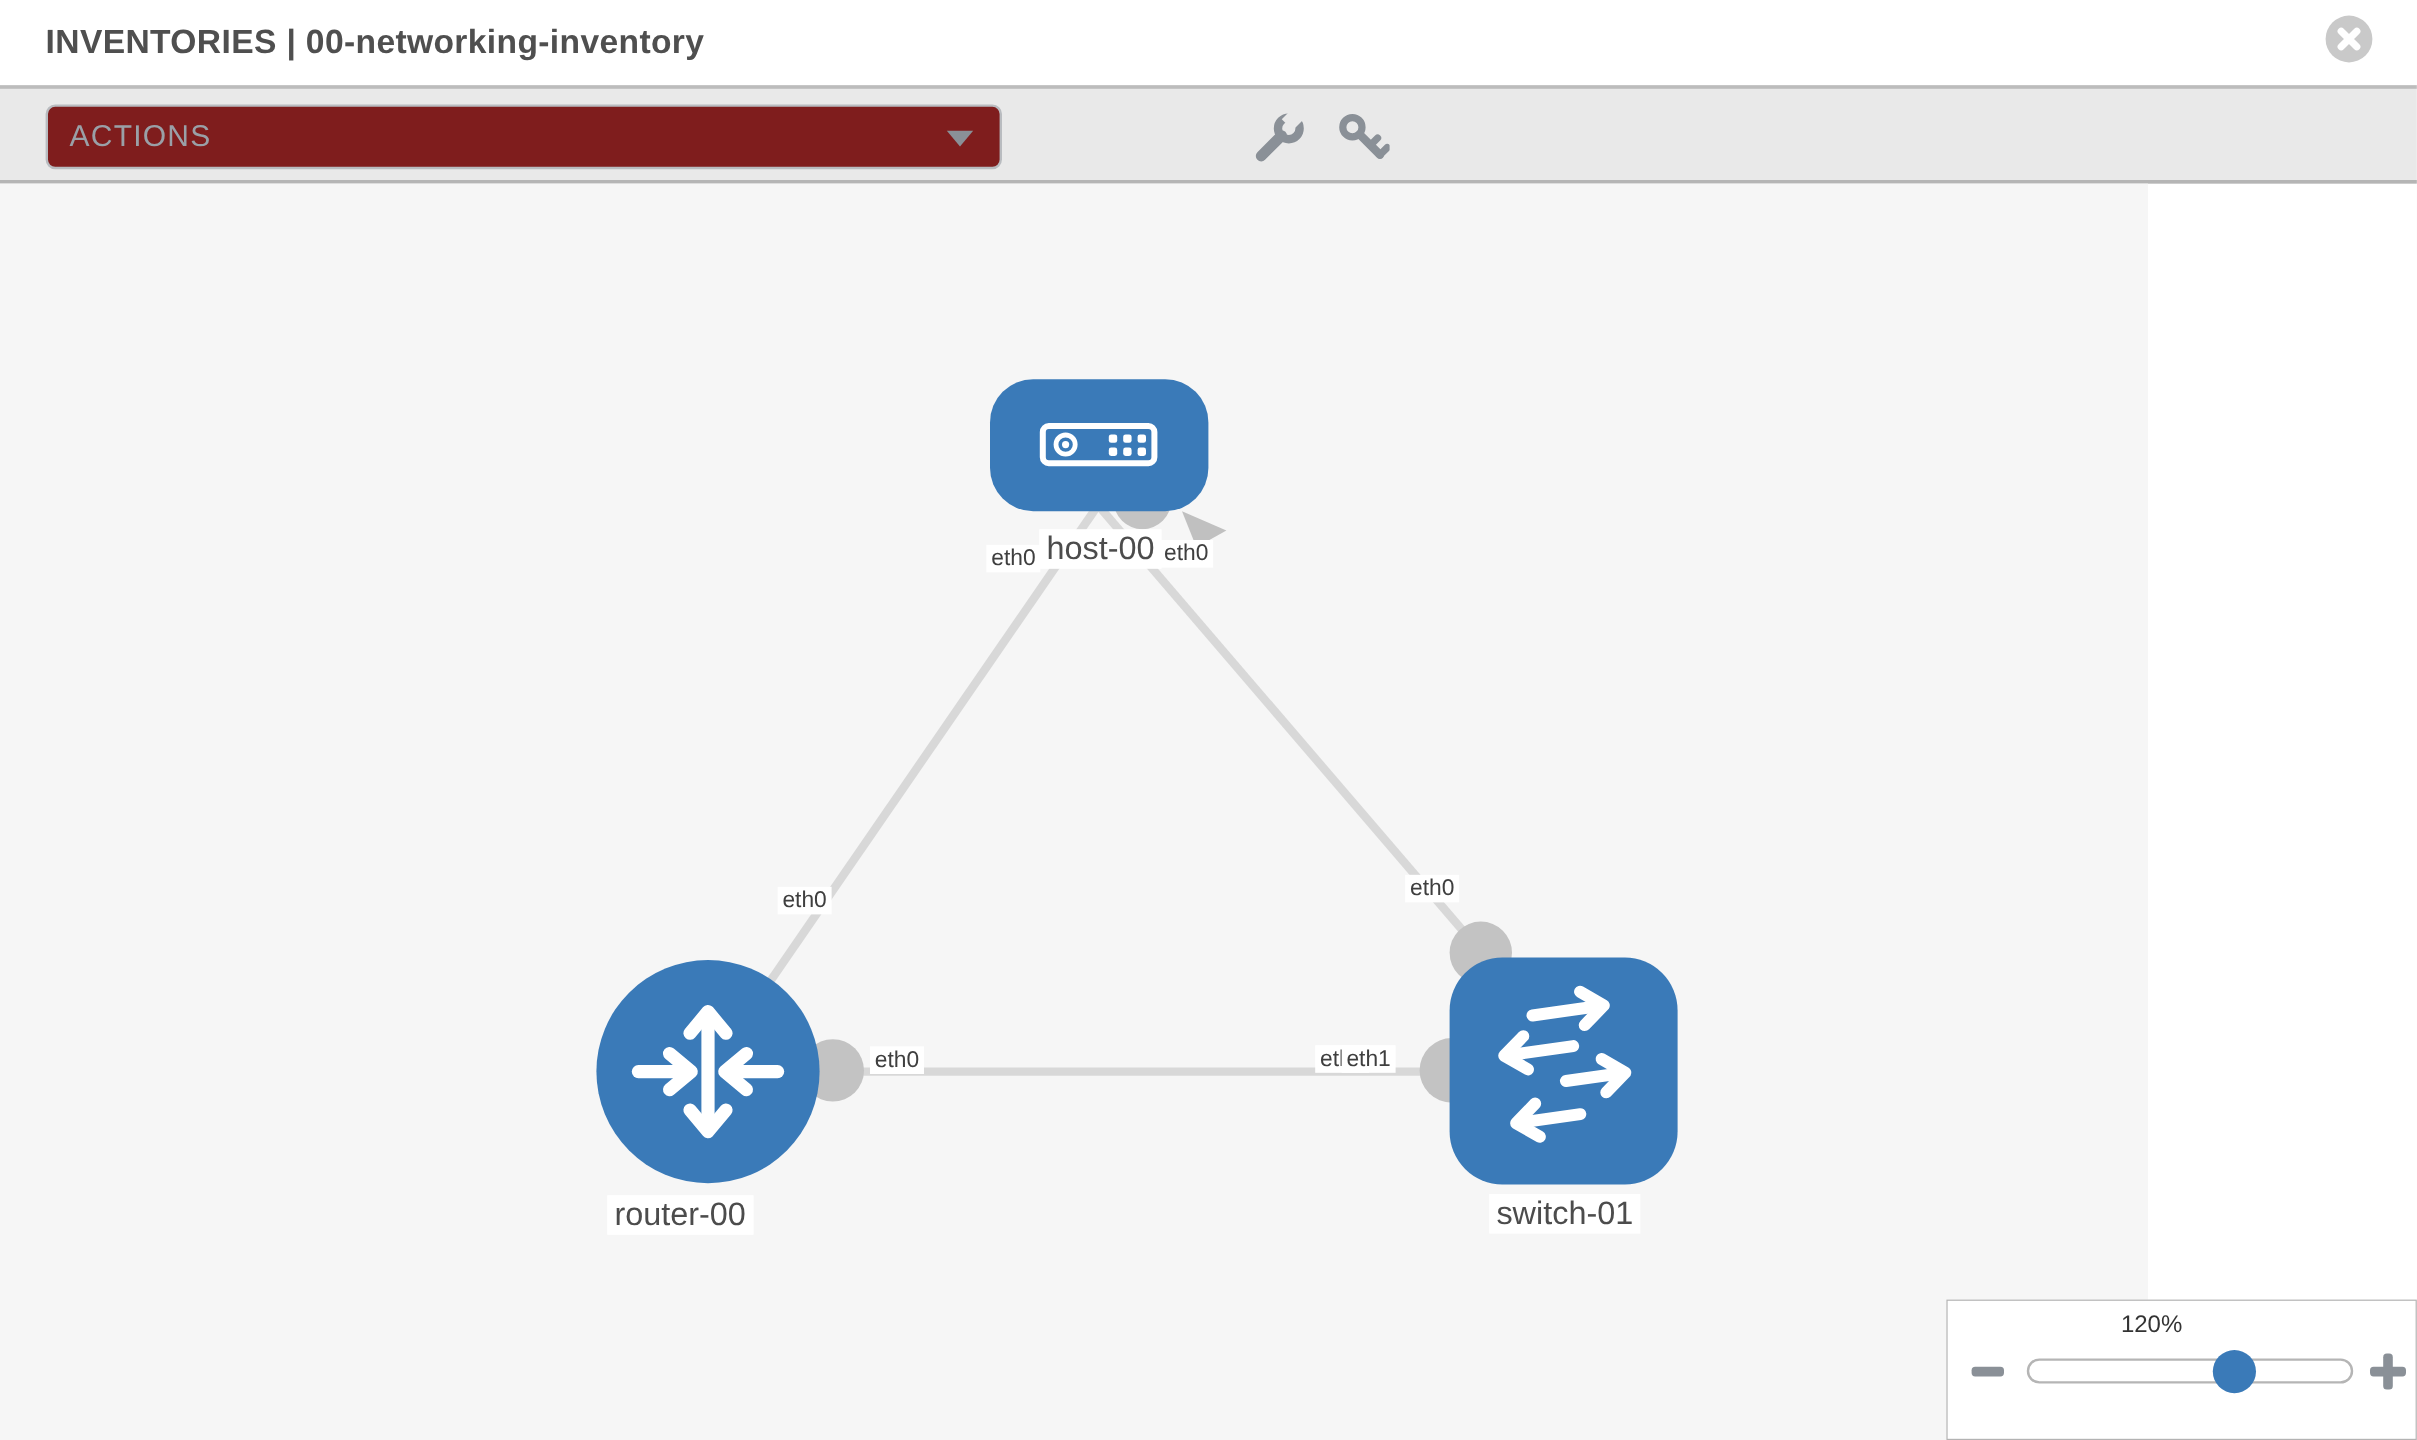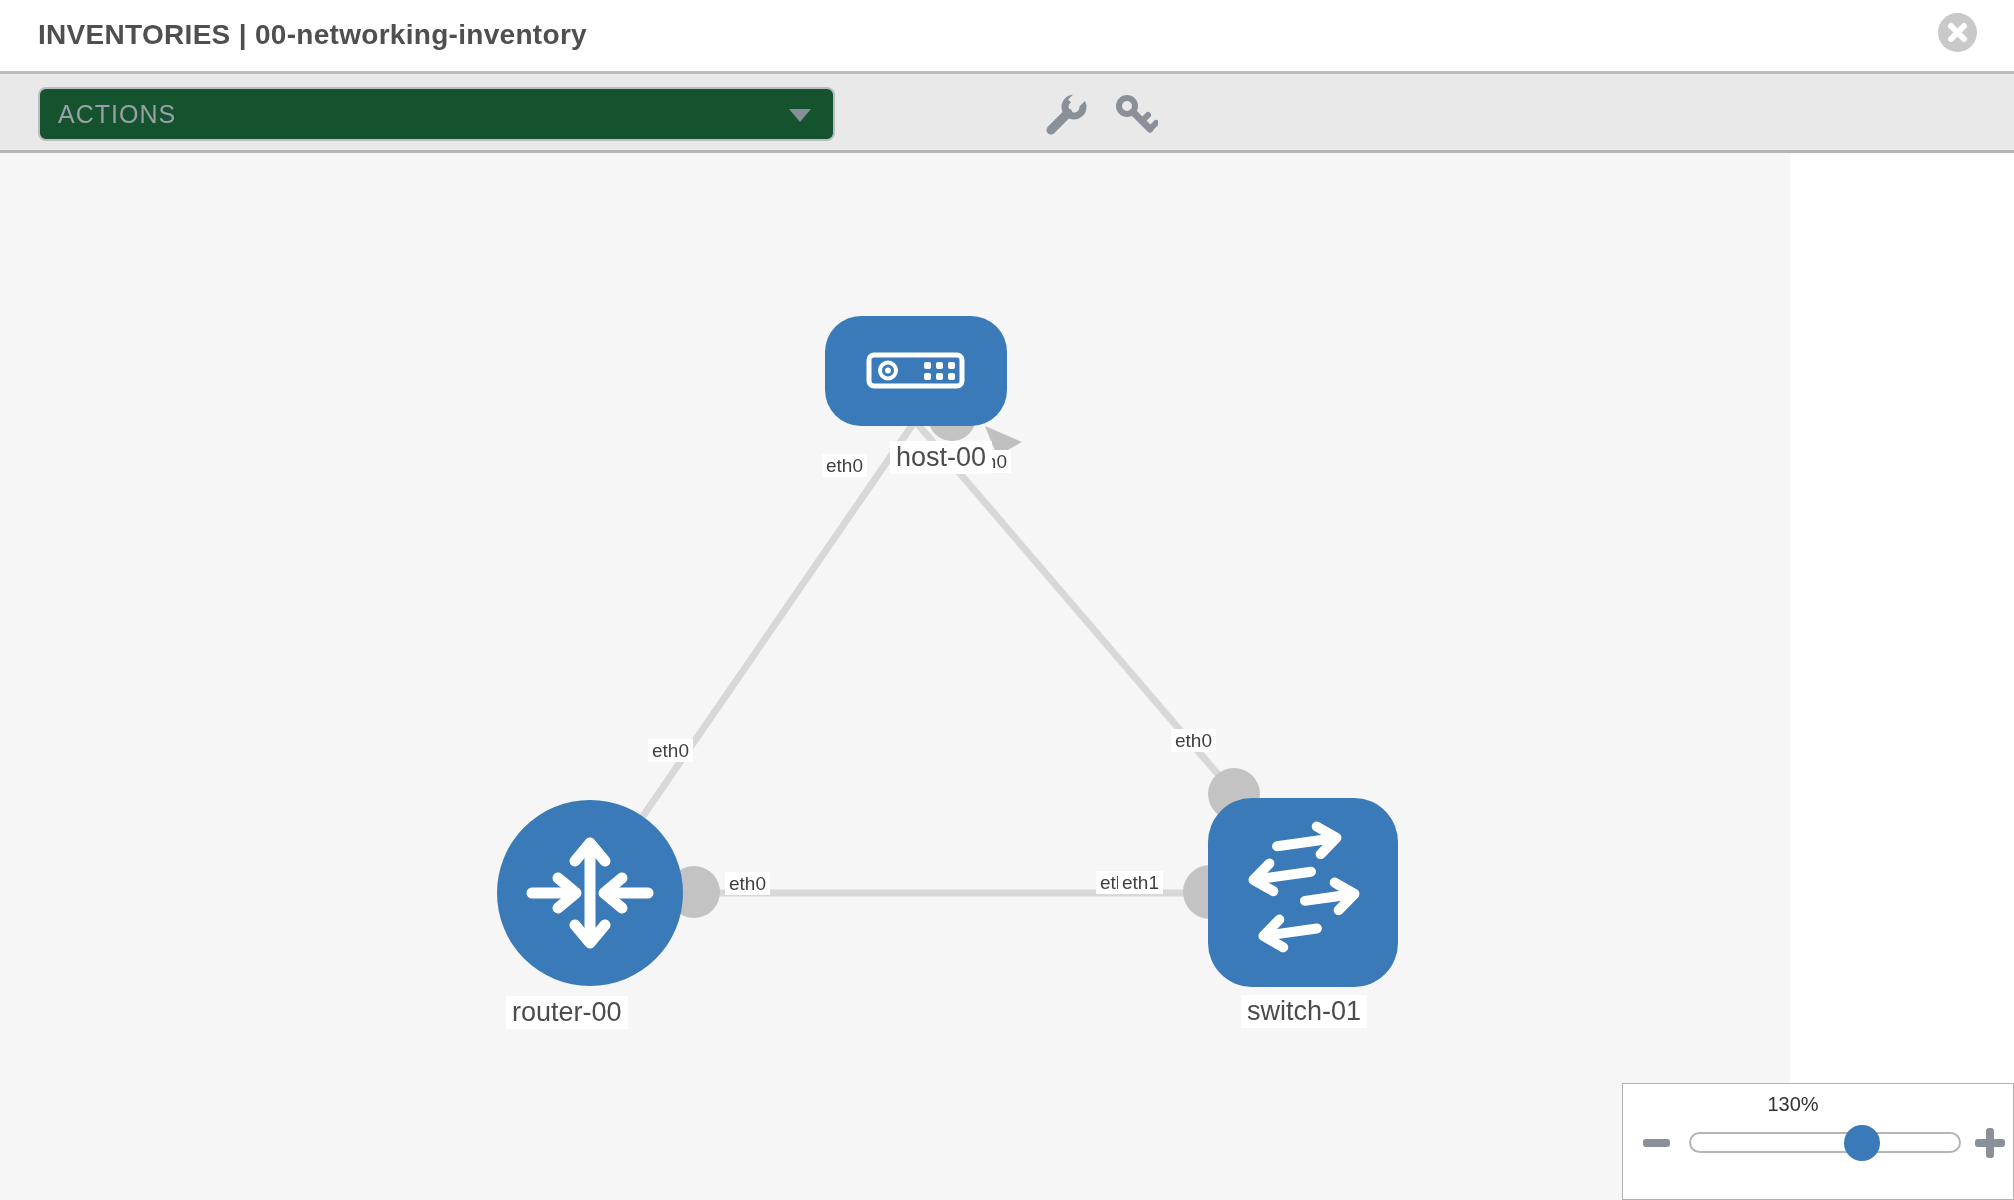--- a/index.html
+++ b/index.html
@@ -19,21 +19,21 @@
     position:absolute; left:1938px; top:13px; width:39px; height:39px; border-radius:50%;
     background:#c9c9c9; display:flex; align-items:center; justify-content:center; cursor:pointer;
   }
 
   
   .toolbar {
     position:absolute; left:0; top:71px; width:2014px; height:82px;
     background:#e9e9e9; border-top:3px solid #bcbcbc; border-bottom:3px solid #b5b5b5;
   }
   .select-box {
-    position:absolute; top:13px; height:54px; background:#14532d;
+    position:absolute; top:13px; height:54px; background:#7f1d1d;
     border:2px solid #b9bcc0; border-radius:8px; display:flex; align-items:center; cursor:pointer;
   }
   .actions-box { left:38px; width:797px; }
   .search-box  { left:1188px; width:792px; }
   .select-label { margin-left:18px; font-size:25px; letter-spacing:1px; color:#9aa0a7; }
   .dd-chevron {
     position:absolute; right:22px; top:20px; width:0; height:0;
     border-left:11px solid transparent; border-right:11px solid transparent;
     border-top:13px solid #8a9097;
   }
@@ -178,24 +178,24 @@
   </div>
 
   <div class="eth-label" style="left:822px; top:301px;">eth0</div>
   <div class="eth-label" style="left:966px; top:297px;">eth0</div>
   <div class="eth-label" style="left:648px; top:586px;">eth0</div>
   <div class="eth-label" style="left:1171px; top:576px;">eth0</div>
   <div class="eth-label" style="left:725px; top:719px;">eth0</div>
   <div class="eth-label" style="left:1096px; top:718px;">eth0</div>
   <div class="eth-label" style="left:1118px; top:718px;">eth1</div>
 
-  <div class="node-label" style="left:866px; top:288px;margin-left:24px;">host-00</div>
+  <div class="node-label" style="left:866px; top:288px;">host-00</div>
   <div class="node-label" style="left:506px; top:843px;text-align:center;">router-00</div>
   <div class="node-label" style="left:1241px; top:842px;">switch-01</div>
 </div>
 
 <div class="zoom-panel">
-  <div class="zoom-level">130%</div>
+  <div class="zoom-level">120%</div>
   <div class="zoom-minus"></div>
   <div class="zoom-track"></div>
   <div class="zoom-thumb"></div>
   <div class="zoom-plus"></div>
 </div>
 
 </body></html>

